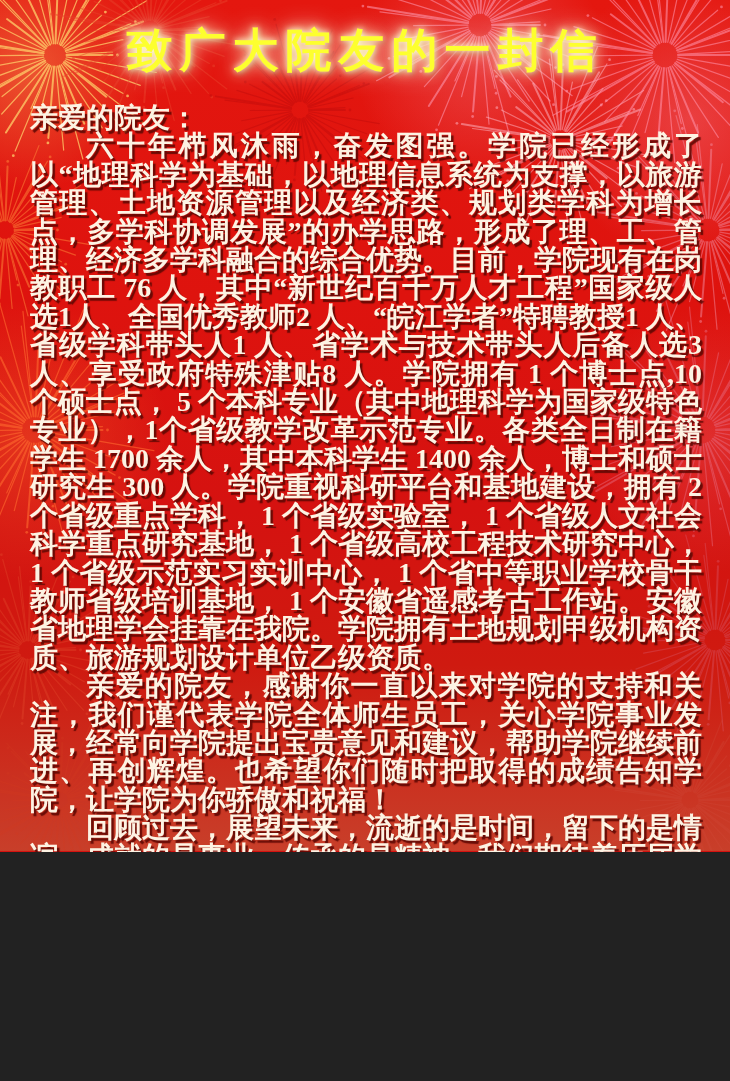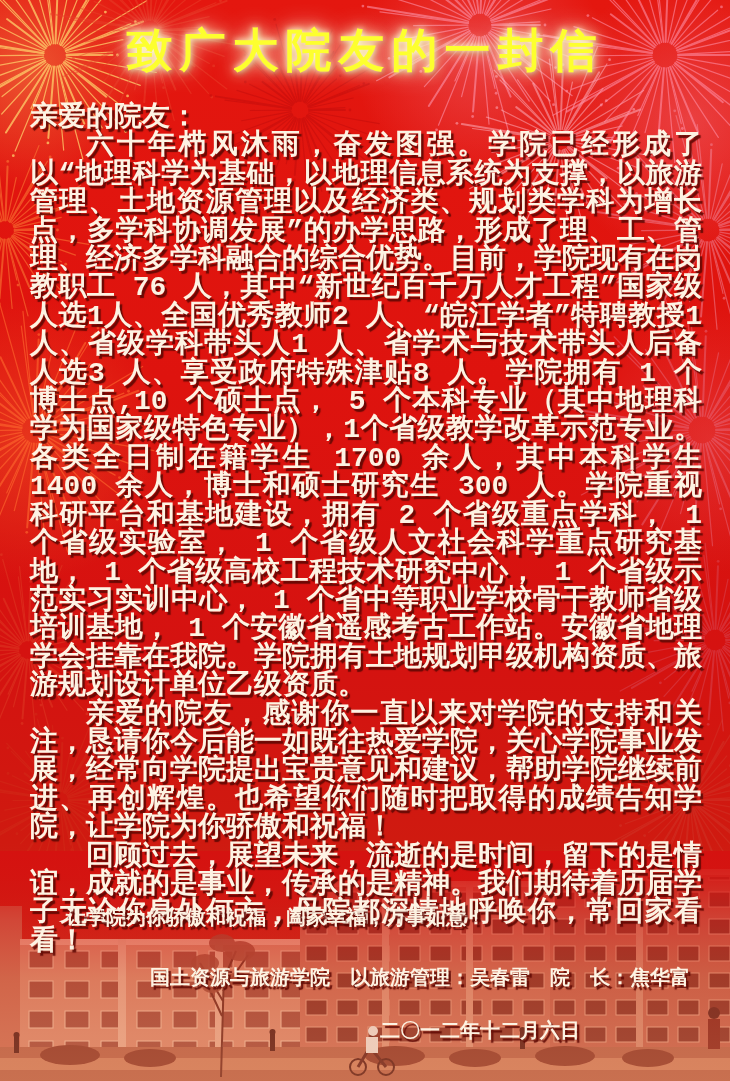--- a/index.html
+++ b/index.html
@@ -1,20 +1,20 @@
 <!DOCTYPE html>
 <html><head>
 <meta charset="utf-8">
 <style>
   html,body{margin:0;padding:0;background:#222;}
   .poster{
     position:relative;
-    width:730px;height:1081px;
+    width:730px;height:852px;
     overflow:hidden;
-    font-family:Liberation Mono, monospace;
+    font-family:Liberation Serif, serif;
     background:
       radial-gradient(circle 180px at 480px 60px, rgba(255,170,190,.28), rgba(255,170,190,0) 70%),
       radial-gradient(circle 200px at 690px 120px, rgba(255,160,180,.30), rgba(255,160,180,0) 70%),
       radial-gradient(circle 190px at 710px 440px, rgba(250,140,150,.22), rgba(250,140,150,0) 70%),
       radial-gradient(circle 170px at 30px 70px,  rgba(255,200,110,.35), rgba(255,200,110,0) 70%),
       radial-gradient(circle 200px at 30px 440px, rgba(255,130,60,.30),  rgba(255,130,60,0) 70%),
       linear-gradient(180deg,#e4170f 0%,#de130e 35%,#d51210 60%,#cf1a10 78%,#c83f2a 100%);
   }
   svg.fireworks{position:absolute;left:0;top:0;z-index:1;pointer-events:none;}
 
@@ -1070,21 +1070,21 @@
       </g>
     </svg>
     <div class="building-tint"></div>
   </div>
 
   <div class="title">致广大院友的一封信</div>
 
   <div class="letter">
     <p>亲爱的院友：</p>
     <p class="indent">六十年栉风沐雨，奋发图强。学院已经形成了以“地理科学为基础，以地理信息系统为支撑，以旅游管理、土地资源管理以及经济类、规划类学科为增长点，多学科协调发展”的办学思路，形成了理、工、管理、经济多学科融合的综合优势。目前，学院现有在岗教职工 76 人，其中“新世纪百千万人才工程”国家级人选1人、全国优秀教师2 人、“皖江学者”特聘教授1 人、省级学科带头人1 人、省学术与技术带头人后备人选3 人、享受政府特殊津贴8 人。学院拥有 1 个博士点,10 个硕士点， 5 个本科专业（其中地理科学为国家级特色专业），1个省级教学改革示范专业。各类全日制在籍学生 1700 余人，其中本科学生 1400 余人，博士和硕士研究生 300 人。学院重视科研平台和基地建设，拥有 2 个省级重点学科， 1 个省级实验室， 1 个省级人文社会科学重点研究基地， 1 个省级高校工程技术研究中心， 1 个省级示范实习实训中心， 1 个省中等职业学校骨干教师省级培训基地， 1 个安徽省遥感考古工作站。安徽省地理学会挂靠在我院。学院拥有土地规划甲级机构资质、旅游规划设计单位乙级资质。</p>
-    <p class="indent">亲爱的院友，感谢你一直以来对学院的支持和关注，恳请你今后能一如既往热爱学院，关心学院事业发展，经常向学院提出宝贵意见和建议，帮助学院继续前进、再创辉煌。也希望你们随时把取得的成绩告知学院，让学院为你骄傲和祝福！</p>
+    <p class="indent">亲爱的院友，感谢你一直以来对学院的支持和关注，我们谨代表学院全体师生员工，关心学院事业发展，经常向学院提出宝贵意见和建议，帮助学院继续前进、再创辉煌。也希望你们随时把取得的成绩告知学院，让学院为你骄傲和祝福！</p>
     <p class="indent">回顾过去，展望未来，流逝的是时间，留下的是情谊，成就的是事业，传承的是精神。我们期待着历届学子无论你身处何方，母院都深情地呼唤你，常回家看看！</p>
   </div>
 
   <div class="bottom-text">
     <p class="blessing">让学院为你骄傲和祝福，阖家幸福，万事如意！</p>
     <p class="signature">国土资源与旅游学院　以旅游管理：吴春雷　院　长：焦华富</p>
     <p class="date">二〇一二年十二月六日</p>
   </div>
 
 </div>

